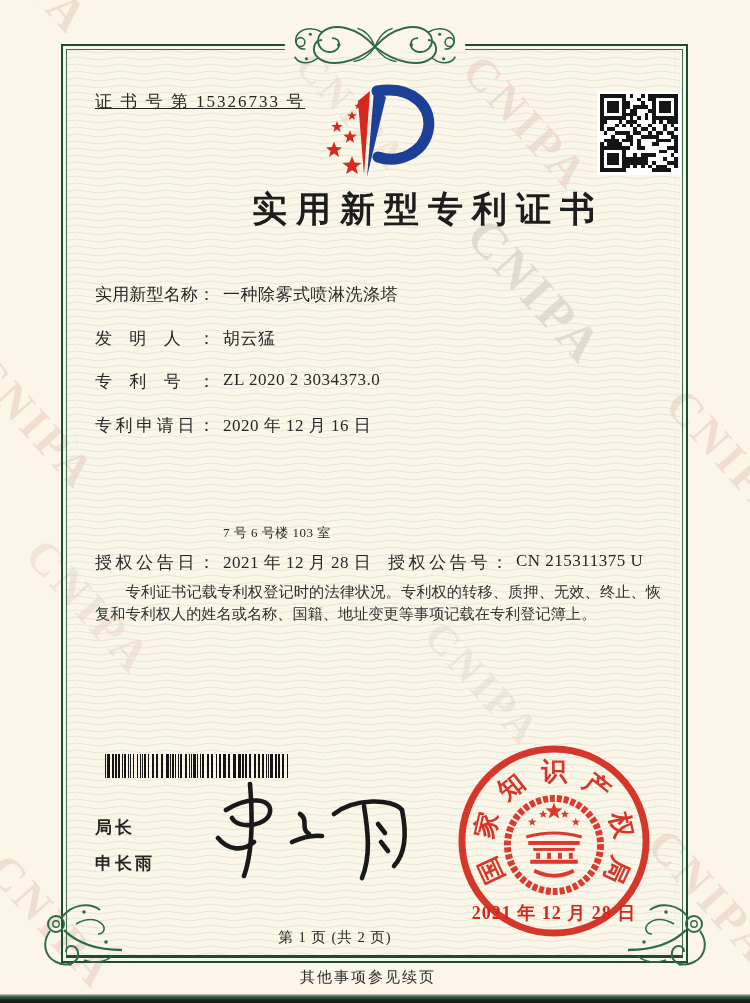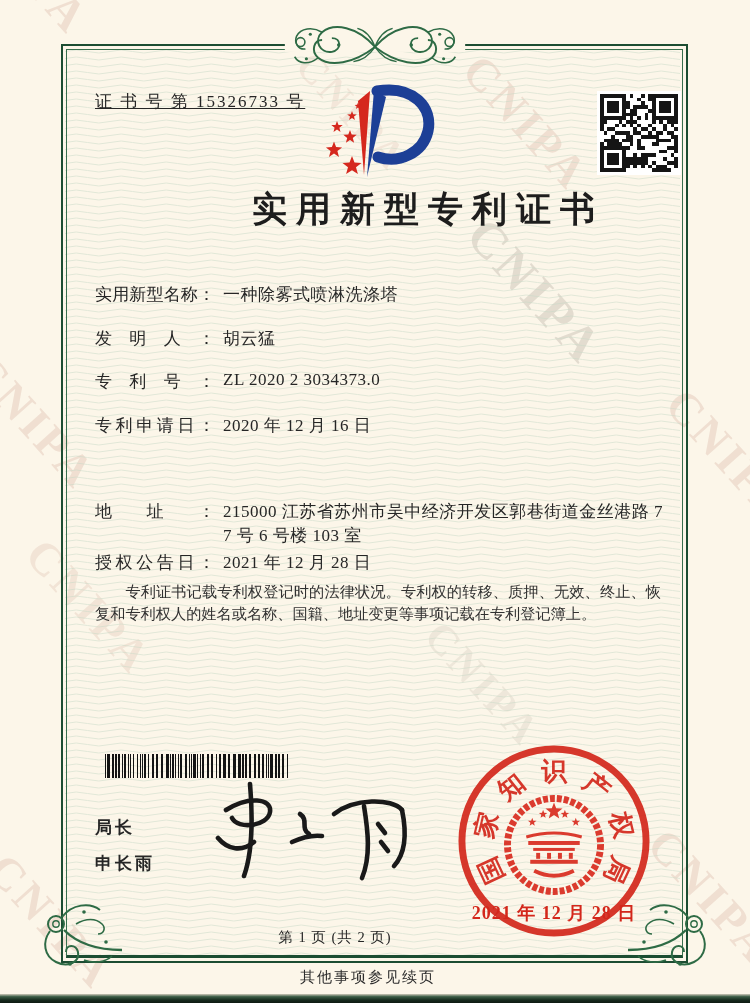--- a/index.html
+++ b/index.html
@@ -49,21 +49,21 @@
     position:absolute;left:0;top:186px;width:604px;text-align:right;
     font-size:35px;font-weight:bold;letter-spacing:9px;z-index:2;color:#1d1d1d;
   }
   
   .field{position:absolute;left:95px;width:568px;font-size:17px;z-index:2;white-space:nowrap;}
   .flabel{
     display:inline-block;width:120px;text-align:justify;text-align-last:justify;
     vertical-align:top;
   }
   .fvalue{display:inline-block;margin-left:8px;letter-spacing:.5px;}
-  .addr2{position:absolute;left:223px;top:524px;font-size:17px;z-index:2;letter-spacing:.5px;}
+  .addr2{position:absolute;left:223px;top:524px;font-size:13px;z-index:2;letter-spacing:.5px;}
   .pair2{position:absolute;left:293px;top:0;}
   
   .paras{position:absolute;left:95px;top:581px;width:566px;z-index:2;}
   .paras p{margin:0;font-size:15.2px;line-height:22px;text-indent:2em;text-align:justify;color:#303030;}
   
   .barcode{position:absolute;left:104px;top:754px;width:188px;height:24px;z-index:2;}
   .director{position:absolute;left:95px;top:816px;z-index:2;font-family:"Liberation Sans","DejaVu Sans",sans-serif;font-size:17px;font-weight:700;letter-spacing:3px;}
   .director div{margin-bottom:13px;}
   .signature{position:absolute;left:196px;top:776px;width:222px;height:108px;z-index:3;}
   .seal{position:absolute;left:455px;top:742px;width:198px;height:198px;z-index:4;opacity:.92;}
@@ -417,26 +417,26 @@
   </div>
   <div class="field" style="top:327px">
     <span class="flabel">发明人：</span><span class="fvalue">胡云猛</span>
   </div>
   <div class="field" style="top:370px">
     <span class="flabel">专利号：</span><span class="fvalue">ZL 2020 2 3034373.0</span>
   </div>
   <div class="field" style="top:414px">
     <span class="flabel">专利申请日：</span><span class="fvalue">2020 年 12 月 16 日</span>
   </div>
-  <div class="field" style="top:500px">
-    <span class="flabel">地址：</span><span class="fvalue">215000 江苏省苏州市吴中经济开发区郭巷街道金丝港路 7</span>
-  </div>
   <div class="addr2">7 号 6 号楼 103 室</div>
   <div class="field" style="top:551px">
     <span class="flabel">授权公告日：</span><span class="fvalue">2021 年 12 月 28 日</span>
+    <span class="pair2">
+      <span class="flabel">授权公告号：</span><span class="fvalue">CN 215311375 U</span>
+    </span>
   </div>
 
   <div class="paras">
     <p>专利证书记载专利权登记时的法律状况。专利权的转移、质押、无效、终止、恢复和专利权人的姓名或名称、国籍、地址变更等事项记载在专利登记簿上。</p>
   </div>
 
   <svg class="barcode" id="barcode" viewBox="0 0 188 24" preserveAspectRatio="none">
       <rect x="1" y="0" width="1" height="24" fill="#141414"></rect>
       <rect x="3" y="0" width="3" height="24" fill="#141414"></rect>
       <rect x="8" y="0" width="2" height="24" fill="#141414"></rect>

